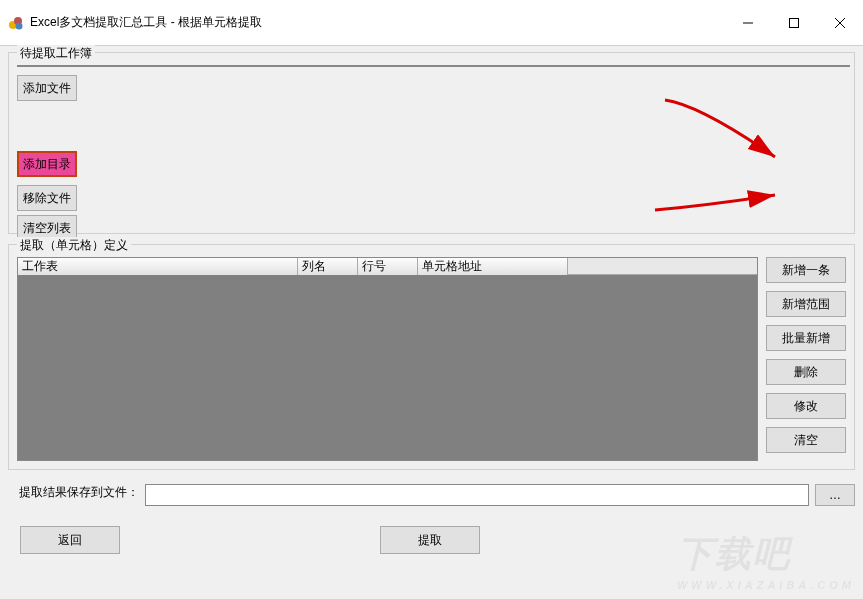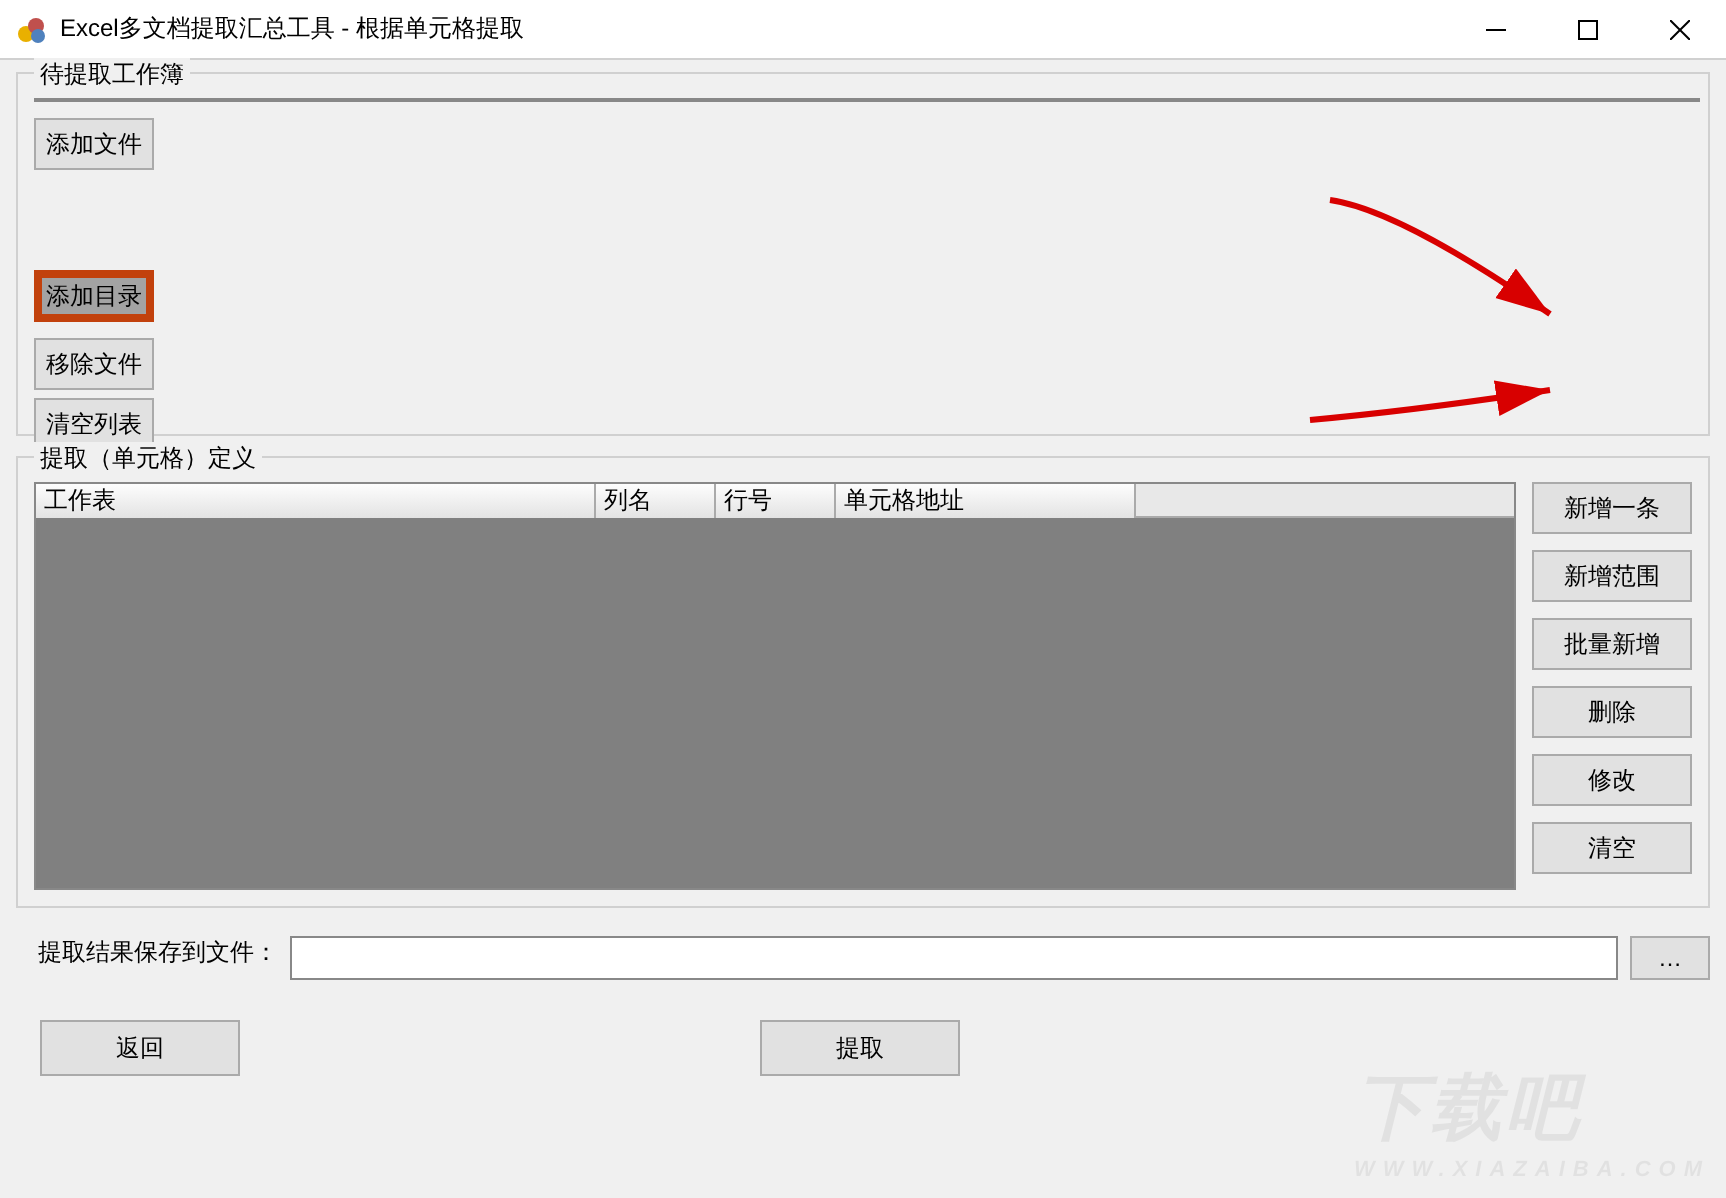--- a/index.html
+++ b/index.html
@@ -1,32 +1,32 @@
 <!DOCTYPE html>
 <html><head>
 <meta charset="utf-8">
 <style>
 * { box-sizing: border-box; margin: 0; padding: 0; }
 body { font-family: "Microsoft YaHei", "SimSun", sans-serif; font-size: 12px; background: #f0f0f0; width: 863px; height: 599px; overflow: hidden; position: relative; }
 
-.titlebar { height: 30px; background: #fff; display: flex; align-items: center; border-bottom: 1px solid #d0d0d0; }
+.titlebar { height: 46px; background: #fff; display: flex; align-items: center; border-bottom: 1px solid #d0d0d0; }
 .titlebar .icon { width: 16px; height: 16px; margin: 0 6px 0 8px; }
 .titlebar .title { flex: 1; font-size: 12px; color: #000; }
 .titlebar .winbtn { width: 46px; height: 30px; display: flex; align-items: center; justify-content: center; color: #222; }
 
 .content { padding: 6px 8px; }
 
 .groupbox { border: 1px solid #d0d0d0; position: relative; margin-bottom: 10px; }
 .groupbox .legend { position: absolute; top: -8px; left: 8px; background: #f0f0f0; padding: 0 3px; font-size: 12px; }
 
 .gb1 { height: 182px; padding: 12px 4px 8px 8px; display: flex; gap: 8px; flex-direction: column; }
 .filelist { flex: 1; background: #fff; border: 1px solid #888; }
 .sidebtns { width: 60px; display: flex; flex-direction: column; gap: 4px; position: relative; }
 .btn { height: 26px; border: 1px solid #aaa; background: #e1e1e1; font-size: 12px; cursor: pointer; display: flex; align-items: center; justify-content: center; }
-.btn.selected { border: 4px solid #c2410c; background: #a3a3a3; margin-top: 46px; }
+.btn.selected { border: 2px solid #c2410c; background: #ec4899; margin-top: 46px; }
 .spacer { flex: 1; }
 
 .gb2 { height: 226px; padding: 12px 8px 8px 8px; display: flex; gap: 8px; }
 .gridwrap { flex: 1; background: #808080; border: 1px solid #888; display: flex; flex-direction: column; }
 .gridhead { background: #e8e8e8; display: flex; height: 17px; border-bottom: 1px solid #aaa; align-items: center; }
 .gridhead .col { border-right: 1px solid #aaa; padding: 0 4px; font-size: 12px; display: flex; align-items: center; background: linear-gradient(#fdfdfd,#e3e3e3); }
 .col0 { width: 280px; }
 .col1 { width: 60px; }
 .col2 { width: 60px; }
 .col3 { width: 150px; }

